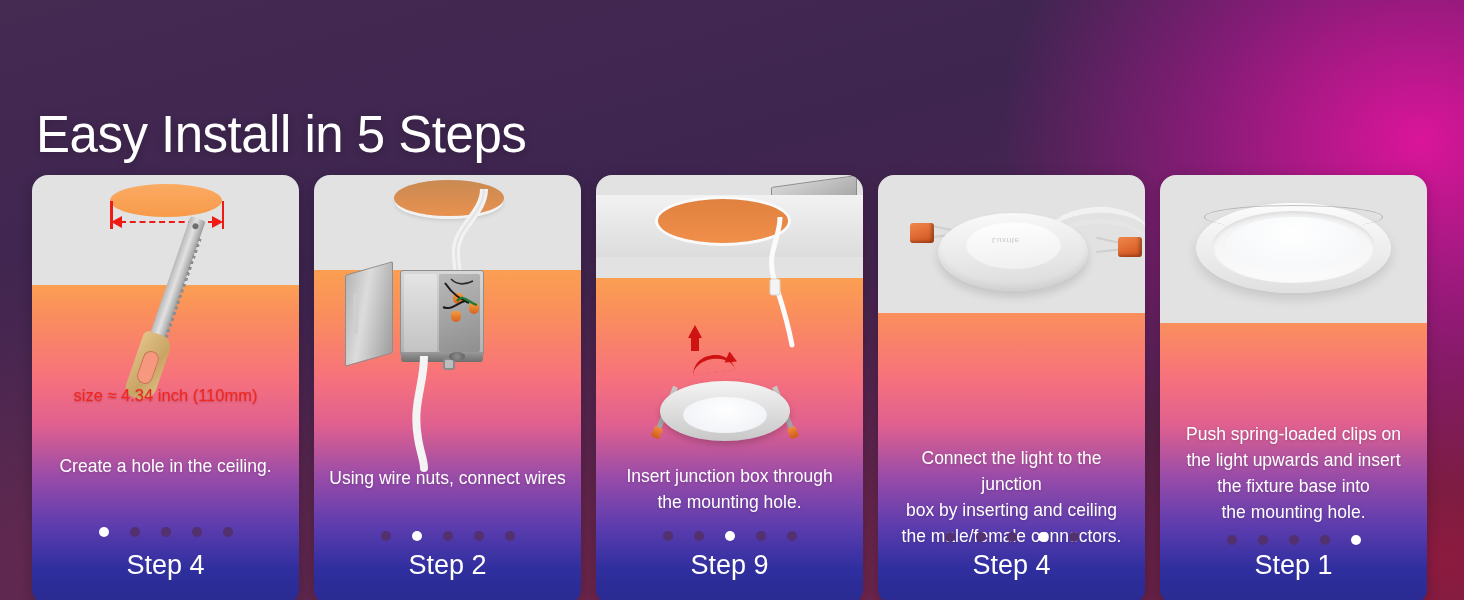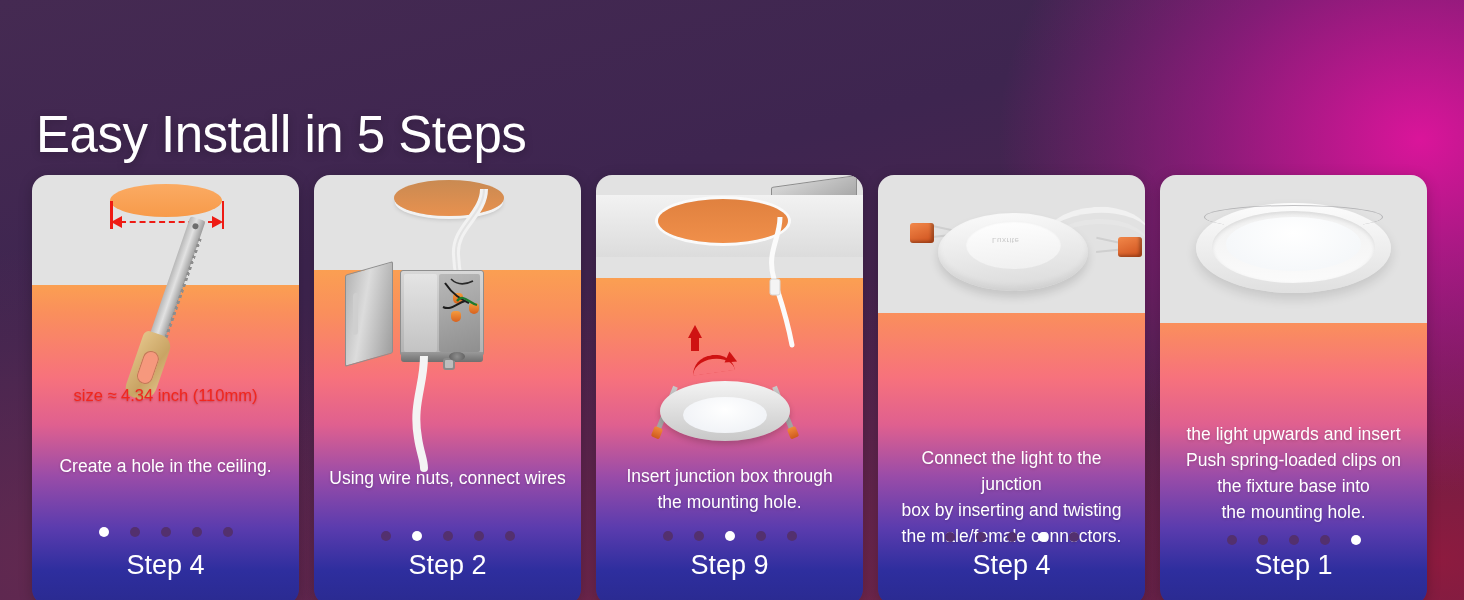--- a/index.html
+++ b/index.html
@@ -314,21 +314,21 @@
           <div class="logo">Luxrite</div>
           <div class="clipw r">
             <div class="arm"></div>
               <div class="arm2"></div>
               <div class="oc"></div>
           </div>
         </div>
       </div>
       <div class="caption" style="top:270px">
         <div>Connect the light to the junction</div>
-        <div>box by inserting and twisting</div>
+        <div>box by inserting and ceiling</div>
         <div>the male/female connectors.</div>
       </div>
       <div class="dots" style="top:357px">
         <div class="dot"></div>
         <div class="dot"></div>
         <div class="dot"></div>
         <div class="dot on"></div>
         <div class="dot"></div>
       </div>
       <div class="steplbl">Step 4</div>
@@ -337,22 +337,22 @@
     <div class="card c5">
       <div class="illus">
         <div class="fix5">
           <div class="ring"></div>
           <div class="ring2"></div>
           <div class="lens"></div>
           <div class="edge"></div>
         </div>
       </div>
       <div class="caption" style="top:246px">
+        <div>Push spring-loaded clips on</div>
         <div>the light upwards and insert</div>
-        <div>Push spring-loaded clips on</div>
         <div>the fixture base into</div>
         <div>the mounting hole.</div>
       </div>
       <div class="dots" style="top:360px">
         <div class="dot"></div>
         <div class="dot"></div>
         <div class="dot"></div>
         <div class="dot"></div>
         <div class="dot on"></div>
       </div>

